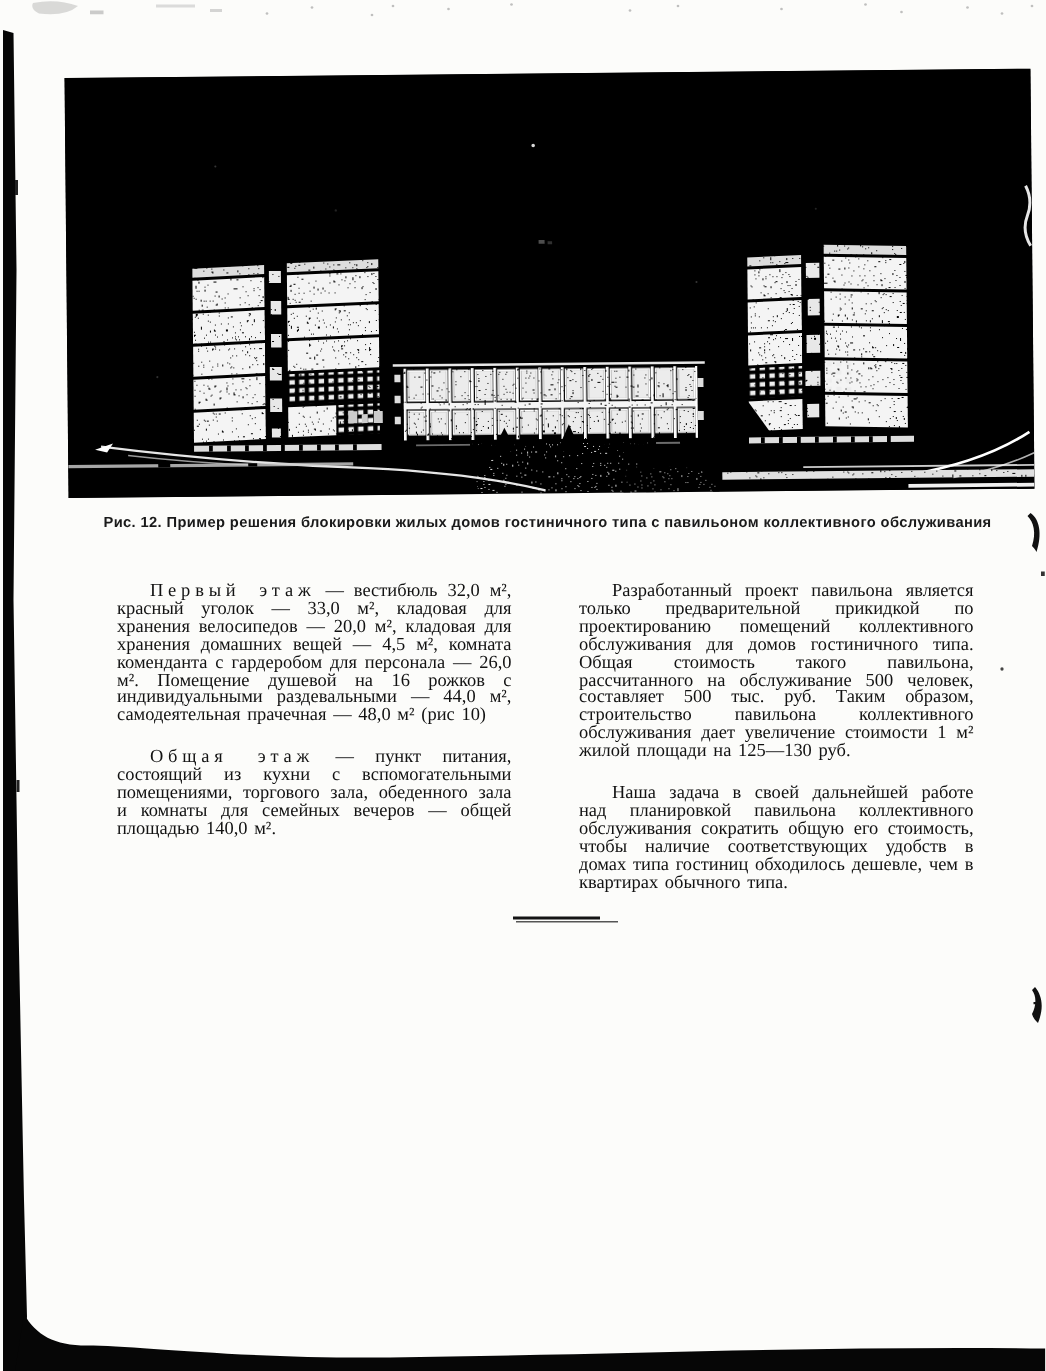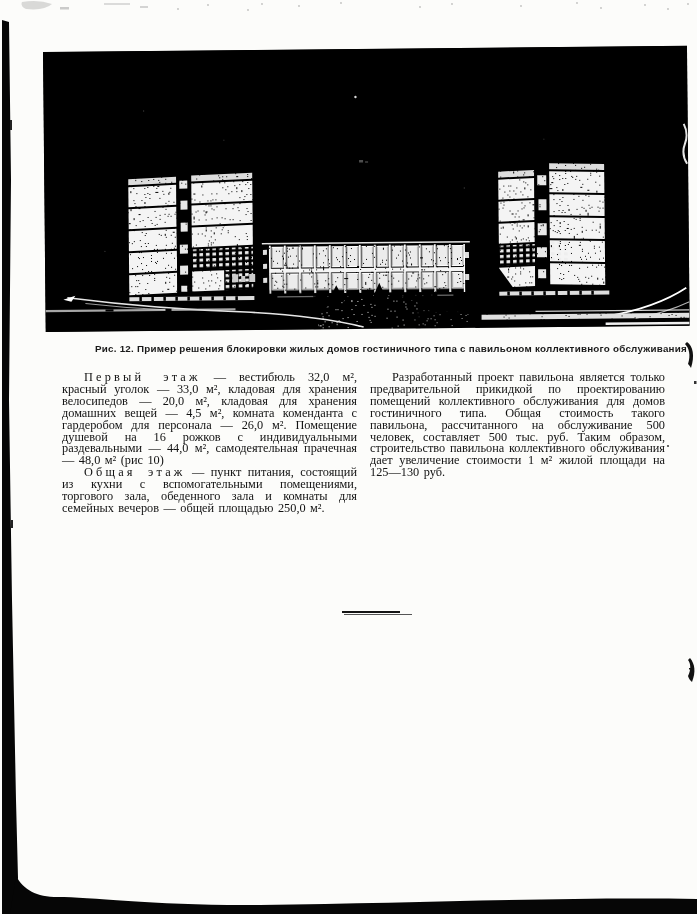--- a/index.html
+++ b/index.html
@@ -10,37 +10,37 @@
   }
   
   .photo{
     position:absolute;left:43px;top:52px;width:644px;height:280px;
     background:#000;transform:rotate(-0.55deg);transform-origin:left top;
   }
   .photo svg{display:block;}
   
   .caption{
     position:absolute;left:43px;top:343px;width:644px;
-    text-align:right;
+    text-align:center;
     font-family:"Liberation Sans", sans-serif;
     font-weight:bold;font-size:9.8px;line-height:11px;letter-spacing:0.25px;
     color:#1a1a1a;
   }
   
   .columns{
     position:absolute;left:62px;top:372px;width:603px;
     display:flex;gap:13px;
   }
   .col{
     width:295px;
     font-size:12.3px;line-height:11.9px;
     text-align:justify;color:#121212;
     word-spacing:1.4px;
   }
-  .col p{margin:0;text-indent:22px;}
+  .col p{margin:16px;text-indent:22px;}
   .col p.noindent{text-indent:0;}
   .lead{letter-spacing:3.2px;word-spacing:4px;}
   
   .divider{
     position:absolute;left:342px;top:611px;width:58px;height:2.4px;
     background:#141414;
   }
   .divider::after{
     content:"";position:absolute;left:2px;top:3px;width:68px;height:1px;
     background:#555;
@@ -227,24 +227,25 @@
       <circle cx="60" cy="200" r="0.7" fill="#777" opacity="0.4"></circle>
     </g>
   </svg>
 </figure>
 
 <div class="caption">Рис. 12. Пример решения блокировки жилых домов гостиничного типа с павильоном коллективного обслуживания</div>
 
 <div class="columns">
   <div class="col">
     <p><span class="lead">Первый этаж</span><span> — вестибюль 32,0 м², красный уголок — 33,0 м², кладовая для хранения велосипедов — 20,0 м², кладовая для хранения домашних вещей — 4,5 м², комната коменданта с гардеробом для персонала — 26,0 м². Помещение душевой на 16 рожков с индивидуальными раздевальными — 44,0 м², самодеятельная прачечная — 48,0 м² (рис 10)</span></p>
-    <p><span class="lead">Общая этаж</span><span> — пункт питания, состоящий из кухни с вспомогательными помещениями, торгового зала, обеденного зала и комнаты для семейных вечеров — общей площадью 250,0 м².</span></p>
+    <p><span class="lead">Общая этаж</span><span> — пункт питания, состоящий из кухни с вспомогательными помещениями, торгового зала, обеденного зала и комнаты для семейных вечеров — общей площадью 140,0 м².</span></p>
   </div>
   <div class="col">
     <p><span>Разработанный проект павильона является только предварительной прикидкой по проектированию помещений коллективного обслуживания для домов гостиничного типа. Общая стоимость такого павильона, рассчитанного на обслуживание 500 человек, составляет 500 тыс. руб. Таким образом, строительство павильона коллективного обслуживания дает увеличение стоимости 1 м² жилой площади на 125—130 руб.</span></p>
+    <p><span>Наша задача в своей дальнейшей работе над планировкой павильона коллективного обслуживания сократить общую его стоимость, чтобы наличие соответствующих удобств в домах типа гостиниц обходилось дешевле, чем в квартирах обычного типа.</span></p>
   </div>
 </div>
 
 <div class="divider"></div>
 
 <svg class="edges" width="697" height="914" viewBox="0 0 697 914">
 
   <path d="M2,20 L9,22 L11,180 L9,400 L12,600 L16,800 L18,878 L13,914 L2,914 Z" fill="#060606"></path>
   <rect x="10" y="120" width="2" height="10" fill="#222"></rect>
   <rect x="11" y="520" width="2" height="8" fill="#222"></rect>

